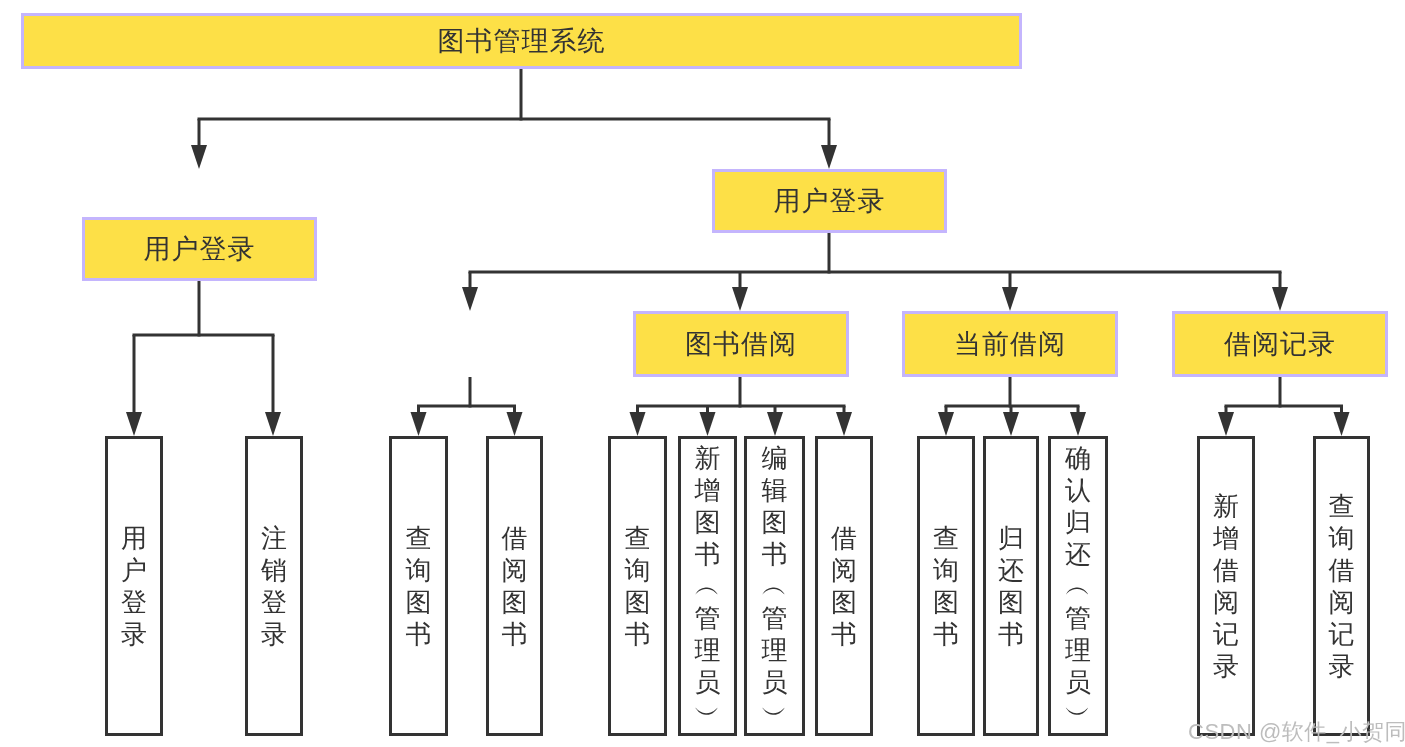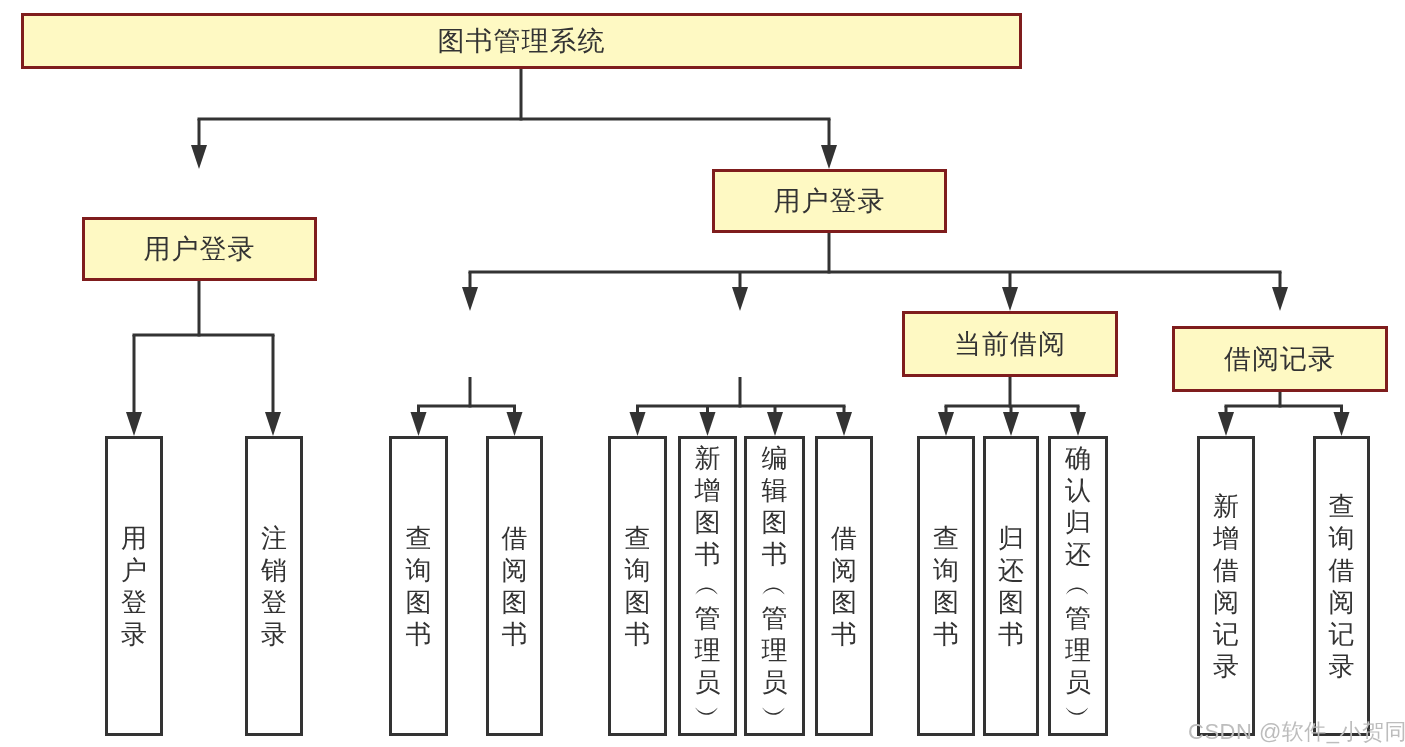--- a/index.html
+++ b/index.html
@@ -16,22 +16,22 @@
     position: absolute;
     left: 0; top: 0;
     z-index: 1;
   }
   svg.connectors line { stroke: #333333; stroke-width: 3; }
   svg.connectors polygon { fill: #333333; }
 
   .hnode {
     position: absolute;
     box-sizing: border-box;
-    background: #fef9c3;
-    border: 3px solid #7f1d1d;
+    background: #fde047;
+    border: 3px solid #c4b5fd;
     display: flex;
     align-items: center;
     justify-content: center;
     font-size: 27px;
     letter-spacing: 1px;
     z-index: 2;
   }
   .vnode {
     position: absolute;
     top: 436px;
@@ -50,21 +50,21 @@
 
   
   #b-root    { left: 21px;  top: 13px;  width: 1001px; height: 56px; }
   
   #b-login   { left: 82px;  top: 169px; width: 235px; height: 64px; margin-top: 48px; }
   #b-mgmt    { left: 712px; top: 169px; width: 235px; height: 64px; }
   
   #b-rec     { left: 362px;  top: 311px; width: 216px; height: 66px; }
   #b-borrow  { left: 633px;  top: 311px; width: 216px; height: 66px; }
   #b-current { left: 902px;  top: 311px; width: 216px; height: 66px; }
-  #b-records { left: 1172px; top: 311px; width: 216px; height: 66px; margin-top: 15px; }
+  #b-records { left: 1172px; top: 311px; width: 216px; height: 66px; }
   
   #l-login-leaf   { left: 105px;  width: 58px; }
   #l-logout       { left: 245px;  width: 58px; }
   #l-rec-query    { left: 389px;  width: 59px; }
   #l-rec-borrow   { left: 486px;  width: 57px; }
   #l-bor-query    { left: 608px;  width: 59px; }
   #l-bor-add      { left: 678px;  width: 59px; }
   #l-bor-edit     { left: 744px;  width: 61px; }
   #l-bor-borrow   { left: 815px;  width: 58px; }
   #l-cur-query    { left: 917px;  width: 58px; }
@@ -163,20 +163,21 @@
       <line x1="1341.5" y1="406" x2="1341.5" y2="415"></line>
       <polygon points="1341.5,436 1333.5,412 1349.5,412"></polygon>
     </g>
   </svg>
 
   <div class="hnode" id="b-root">图书管理系统</div>
 
   <div class="hnode" id="b-login">用户登录</div>
   <div class="hnode" id="b-mgmt">用户登录</div>
 
+  <div class="hnode" id="b-borrow">图书借阅</div>
   <div class="hnode" id="b-current">当前借阅</div>
   <div class="hnode" id="b-records">借阅记录</div>
 
   <div class="vnode" id="l-login-leaf">
       <span class="vchar">用</span>
       <span class="vchar">户</span>
       <span class="vchar">登</span>
       <span class="vchar">录</span>
     </div>
   <div class="vnode" id="l-logout">

